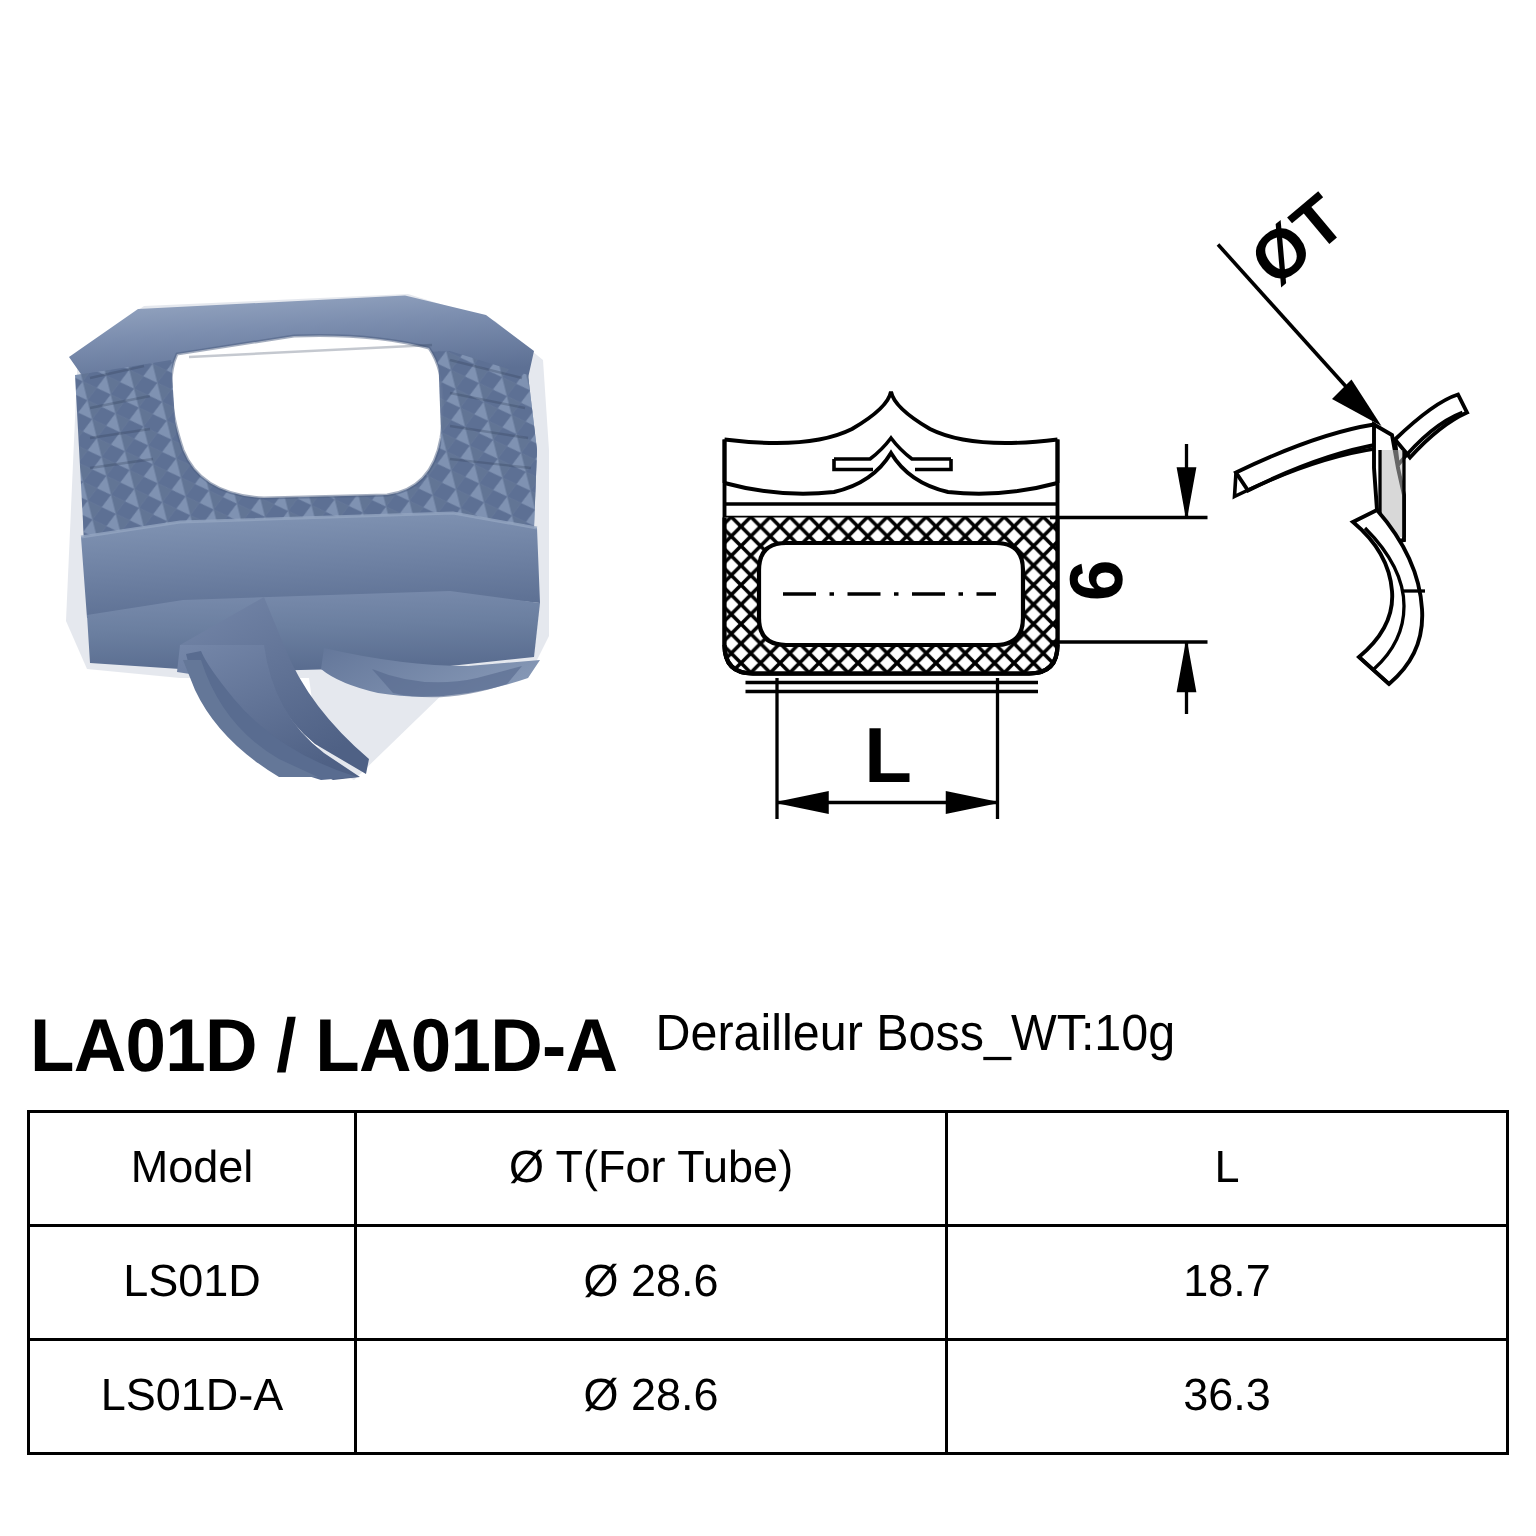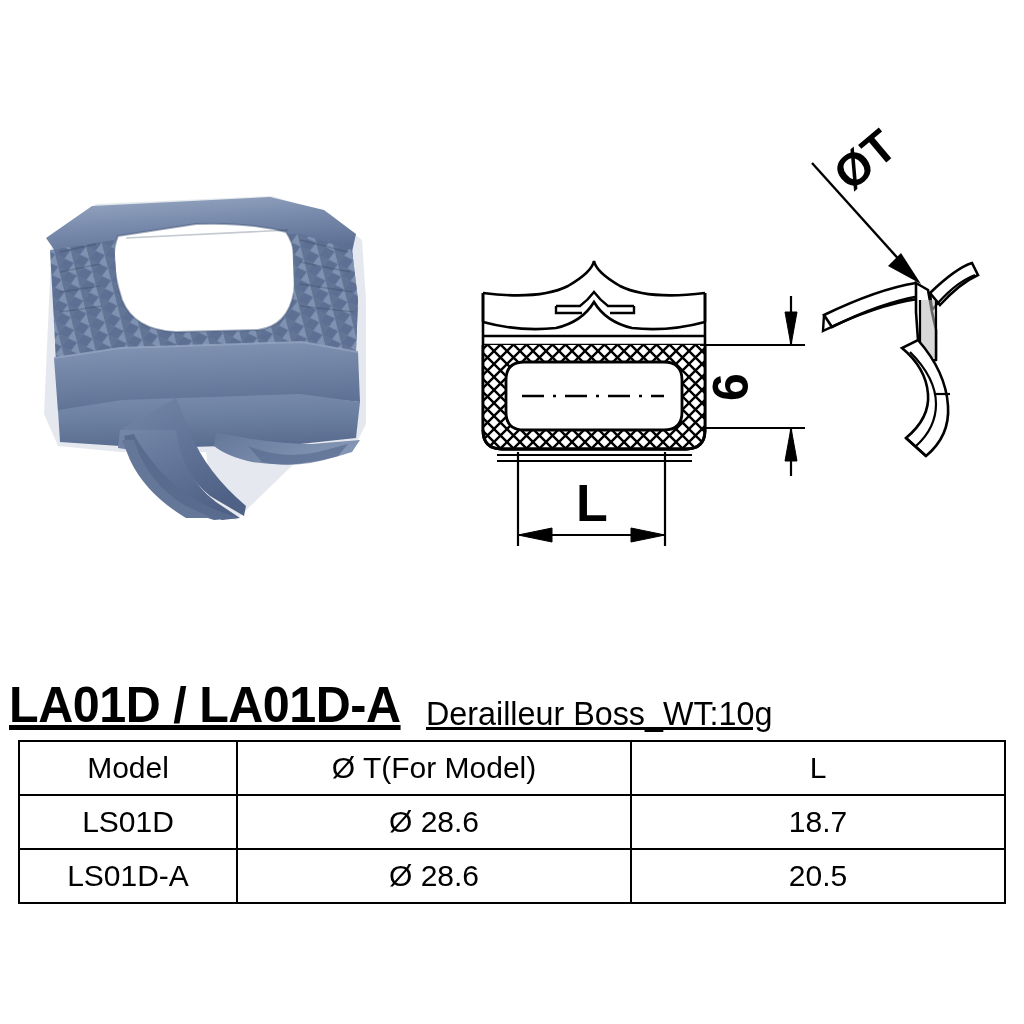--- a/index.html
+++ b/index.html
@@ -34,28 +34,27 @@
   .svg-layer {
     position: absolute;
     left: 0; top: 0;
     width: 1024px;
     height: 640px;
   }
 
   
   .title-row {
     position: absolute;
-    left: 9px;
+    left: 20px;
     top: 672px;
     width: 990px;
     height: 58px;
     display: flex;
-    align-items: flex-end;
+    align-items: flex-start;
     white-space: nowrap;
-    text-decoration: underline;
   }
   .title-code {
     font-size: 50px;
     font-weight: bold;
     letter-spacing: -0.5px;
     line-height: 1;
     transform: scaleX(0.97);
     transform-origin: left bottom;
   }
   .title-desc {
@@ -76,21 +75,21 @@
     border-collapse: collapse;
     table-layout: fixed;
   }
   .spec-table td {
     border: 2px solid #000000;
     text-align: center;
     vertical-align: middle;
     font-size: 30px;
     font-weight: normal;
     height: 52px;
-    padding: 0;
+    padding: 11px;
     line-height: 1.05;
     color: #000;
   }
   .spec-table .col-model { width: 218px; }
   .spec-table .col-dia   { width: 394px; }
   .spec-table .col-len   { width: 374px; }
   .spec-table tr.header-row td { font-size: 30px; }
 </style>
 </head>
 <body>
@@ -298,29 +297,29 @@
 
   <table class="spec-table">
     <colgroup>
       <col class="col-model">
       <col class="col-dia">
       <col class="col-len">
     </colgroup>
     <tbody>
       <tr class="header-row">
         <td>Model</td>
-        <td>Ø T(For Model)</td>
+        <td>Ø T(For Tube)</td>
         <td>L</td>
       </tr>
       <tr>
         <td>LS01D</td>
         <td>Ø 28.6</td>
         <td>18.7</td>
       </tr>
       <tr>
         <td>LS01D-A</td>
         <td>Ø 28.6</td>
-        <td>20.5</td>
+        <td>36.3</td>
       </tr>
     </tbody>
   </table>
 
 </div>
 
 </body></html>

